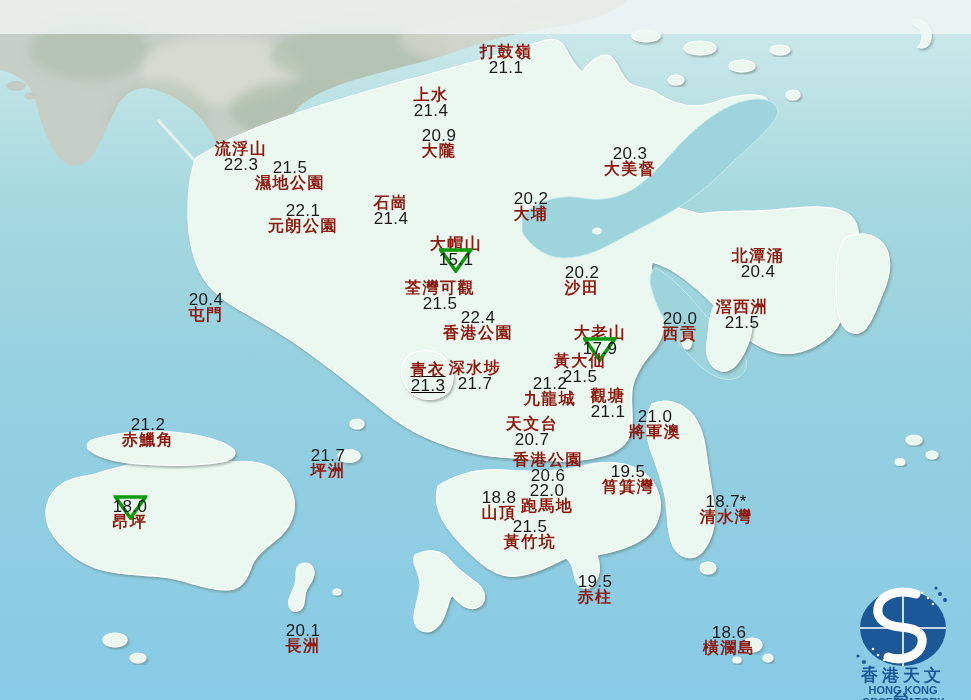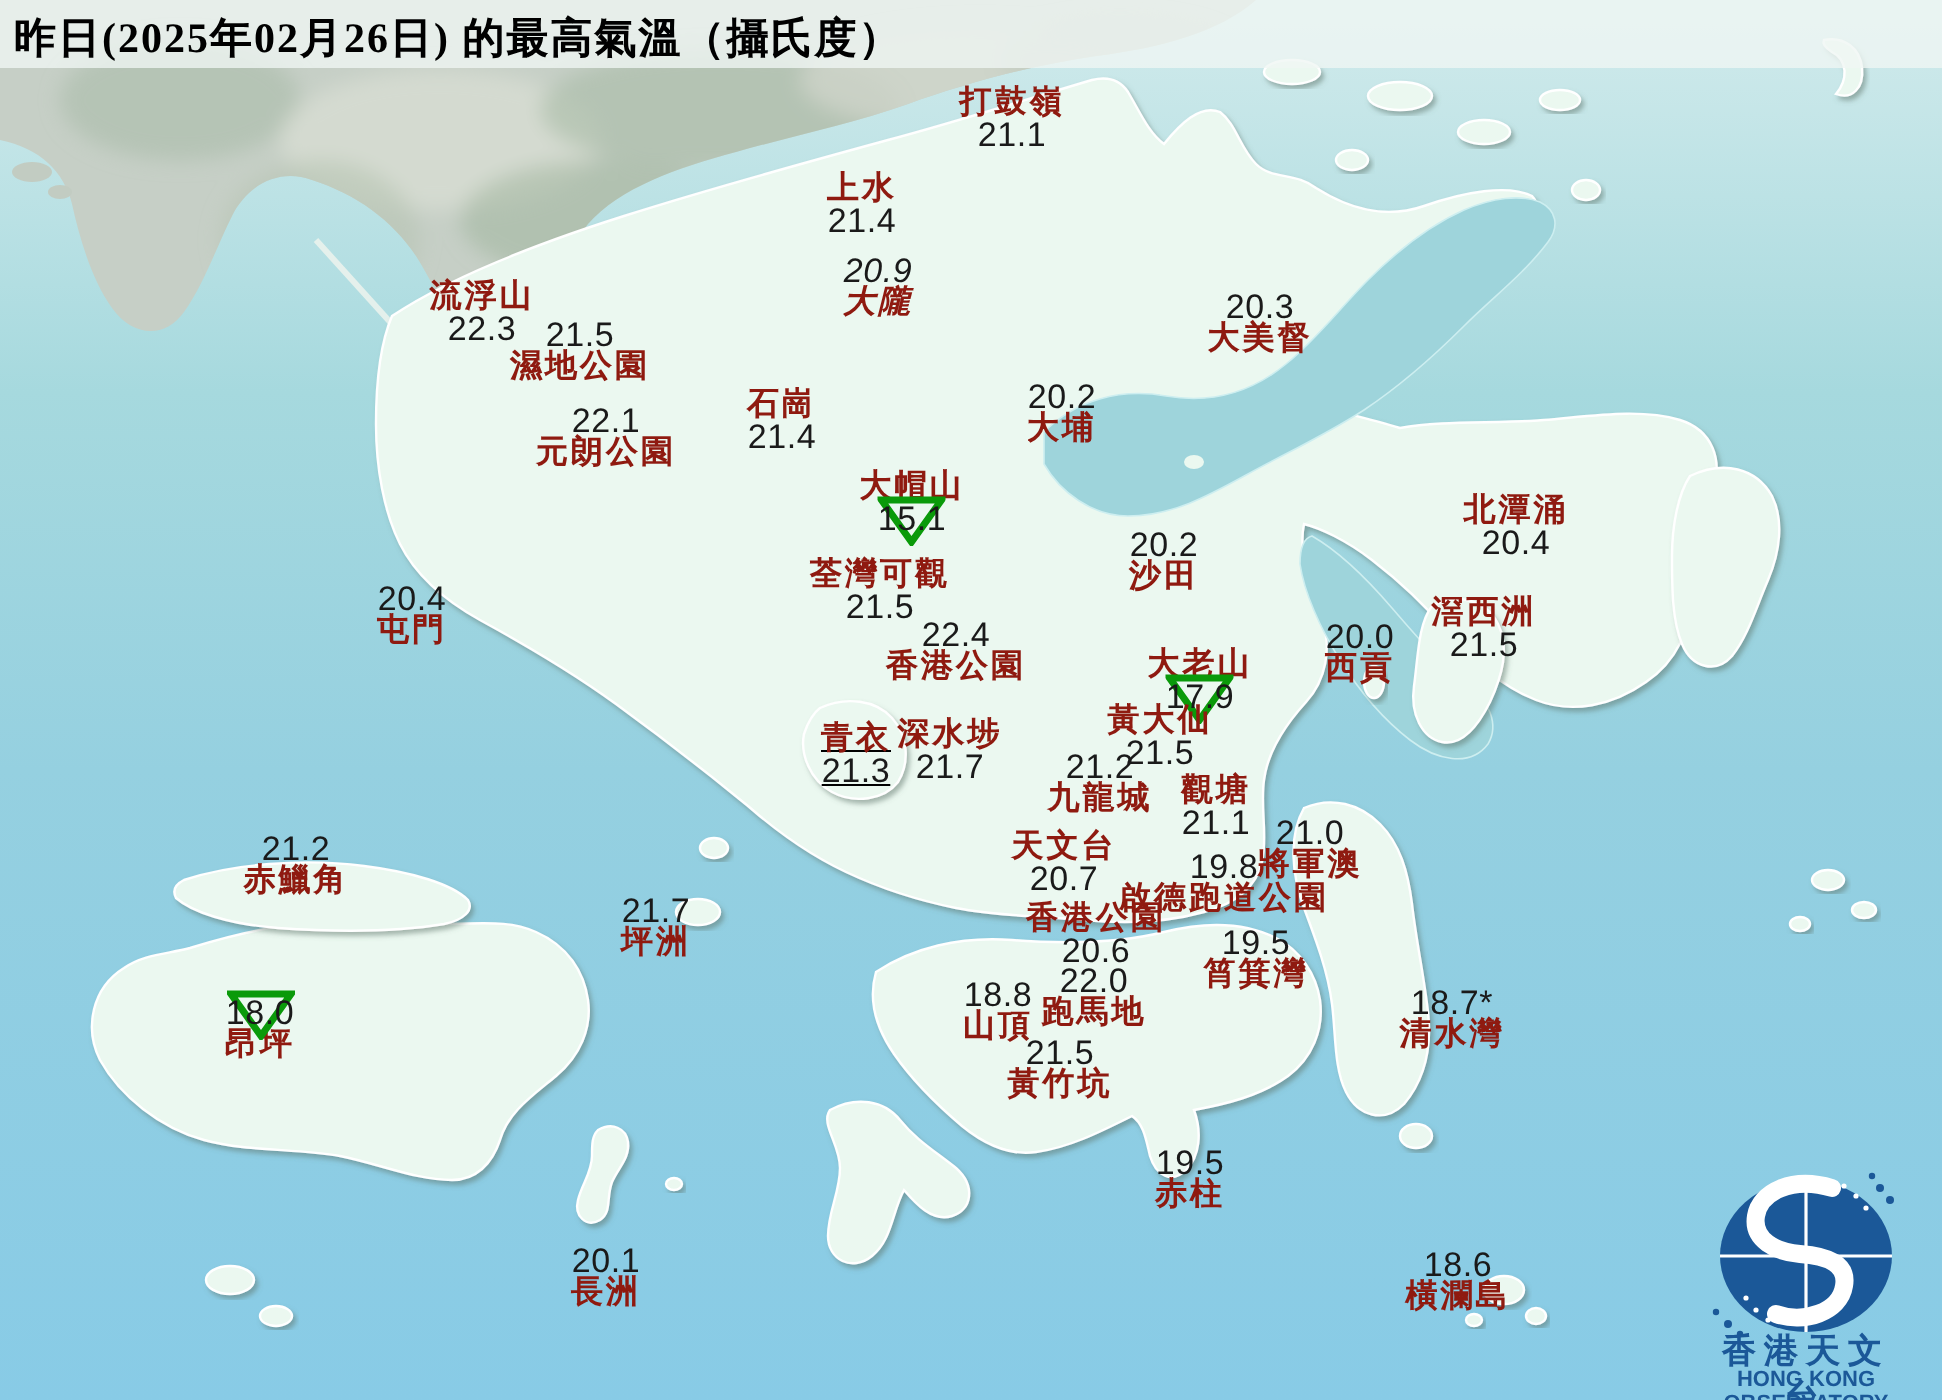--- a/index.html
+++ b/index.html
@@ -163,32 +163,31 @@
     <ellipse class="land" cx="646" cy="36" rx="14" ry="6"></ellipse>
     <ellipse class="land" cx="700" cy="48" rx="16" ry="7"></ellipse>
     <ellipse class="land" cx="742" cy="66" rx="13" ry="6"></ellipse>
     <ellipse class="land" cx="780" cy="50" rx="10" ry="5"></ellipse>
     <ellipse class="land" cx="676" cy="80" rx="8" ry="5"></ellipse>
     <ellipse class="land" cx="793" cy="95" rx="7" ry="5"></ellipse>
     <path class="land" d="M912,20 C922,18 930,24 931,34 C932,44 926,50 918,47 C924,40 924,30 916,26 C913,24 911,22 912,20 Z"></path>
   </svg>
 
   <div id="title-strip"></div>
-  <div id="map-title">昨日(2025年02月26日) 的最高氣溫（攝氏度）</div>
 
   <div id="stations-layer">
       <div class="station" style="left: 506px; top: 44px;">
         <span class="s-name">打鼓嶺</span>
         <span class="s-line"><span class="s-value">21.1</span></span>
       </div>
       <div class="station" style="left: 431px; top: 87px;">
         <span class="s-name">上水</span>
         <span class="s-line"><span class="s-value">21.4</span></span>
       </div>
-      <div class="station" style="left: 439px; top: 128px; font-style: italic;">
+      <div class="station" style="left: 439px; top: 128px;">
         <span class="s-line"><span class="s-value">20.9</span></span>
         <span class="s-name">大隴</span>
       </div>
       <div class="station" style="left: 241px; top: 141px;">
         <span class="s-name">流浮山</span>
         <span class="s-line"><span class="s-value">22.3</span></span>
       </div>
       <div class="station" style="left: 630px; top: 146px;">
         <span class="s-line"><span class="s-value">20.3</span></span>
         <span class="s-name">大美督</span>
@@ -273,24 +272,20 @@
         <span class="s-line"><span class="s-value">21.0</span></span>
         <span class="s-name">將軍澳</span>
       </div>
       <div class="station" style="left: 532px; top: 416px;">
         <span class="s-name">天文台</span>
         <span class="s-line"><span class="s-value">20.7</span></span>
       </div>
       <div class="station" style="left: 148px; top: 417px;">
         <span class="s-line"><span class="s-value">21.2</span></span>
         <span class="s-name">赤鱲角</span>
-      </div>
-      <div class="station" style="left: 612px; top: 426px;">
-        <span class="s-line"><span class="s-value">19.8</span></span>
-        <span class="s-name">啟德跑道公園</span>
       </div>
       <div class="station" style="left: 328px; top: 448px;">
         <span class="s-line"><span class="s-value">21.7</span></span>
         <span class="s-name">坪洲</span>
       </div>
       <div class="station" style="left: 520px; top: 452px; margin-left: 28px;">
         <span class="s-name">香港公園</span>
         <span class="s-line"><span class="s-value">20.6</span></span>
       </div>
       <div class="station" style="left: 628px; top: 464px;">

